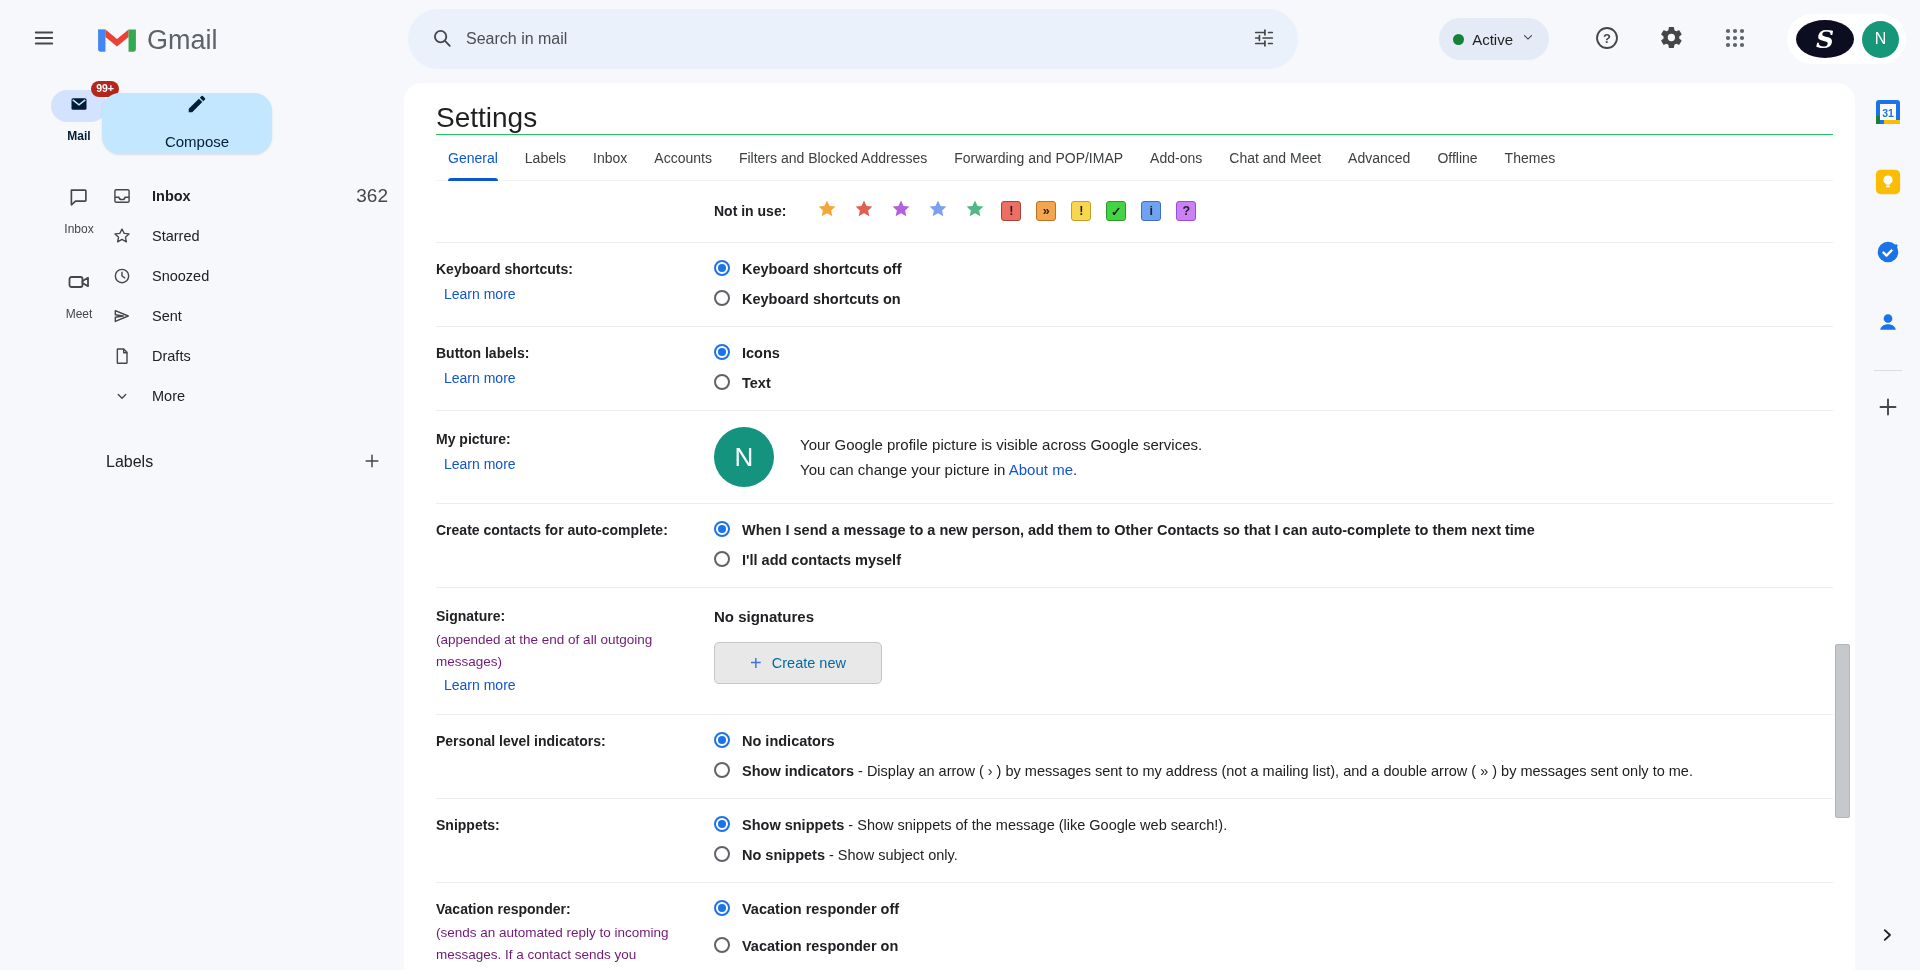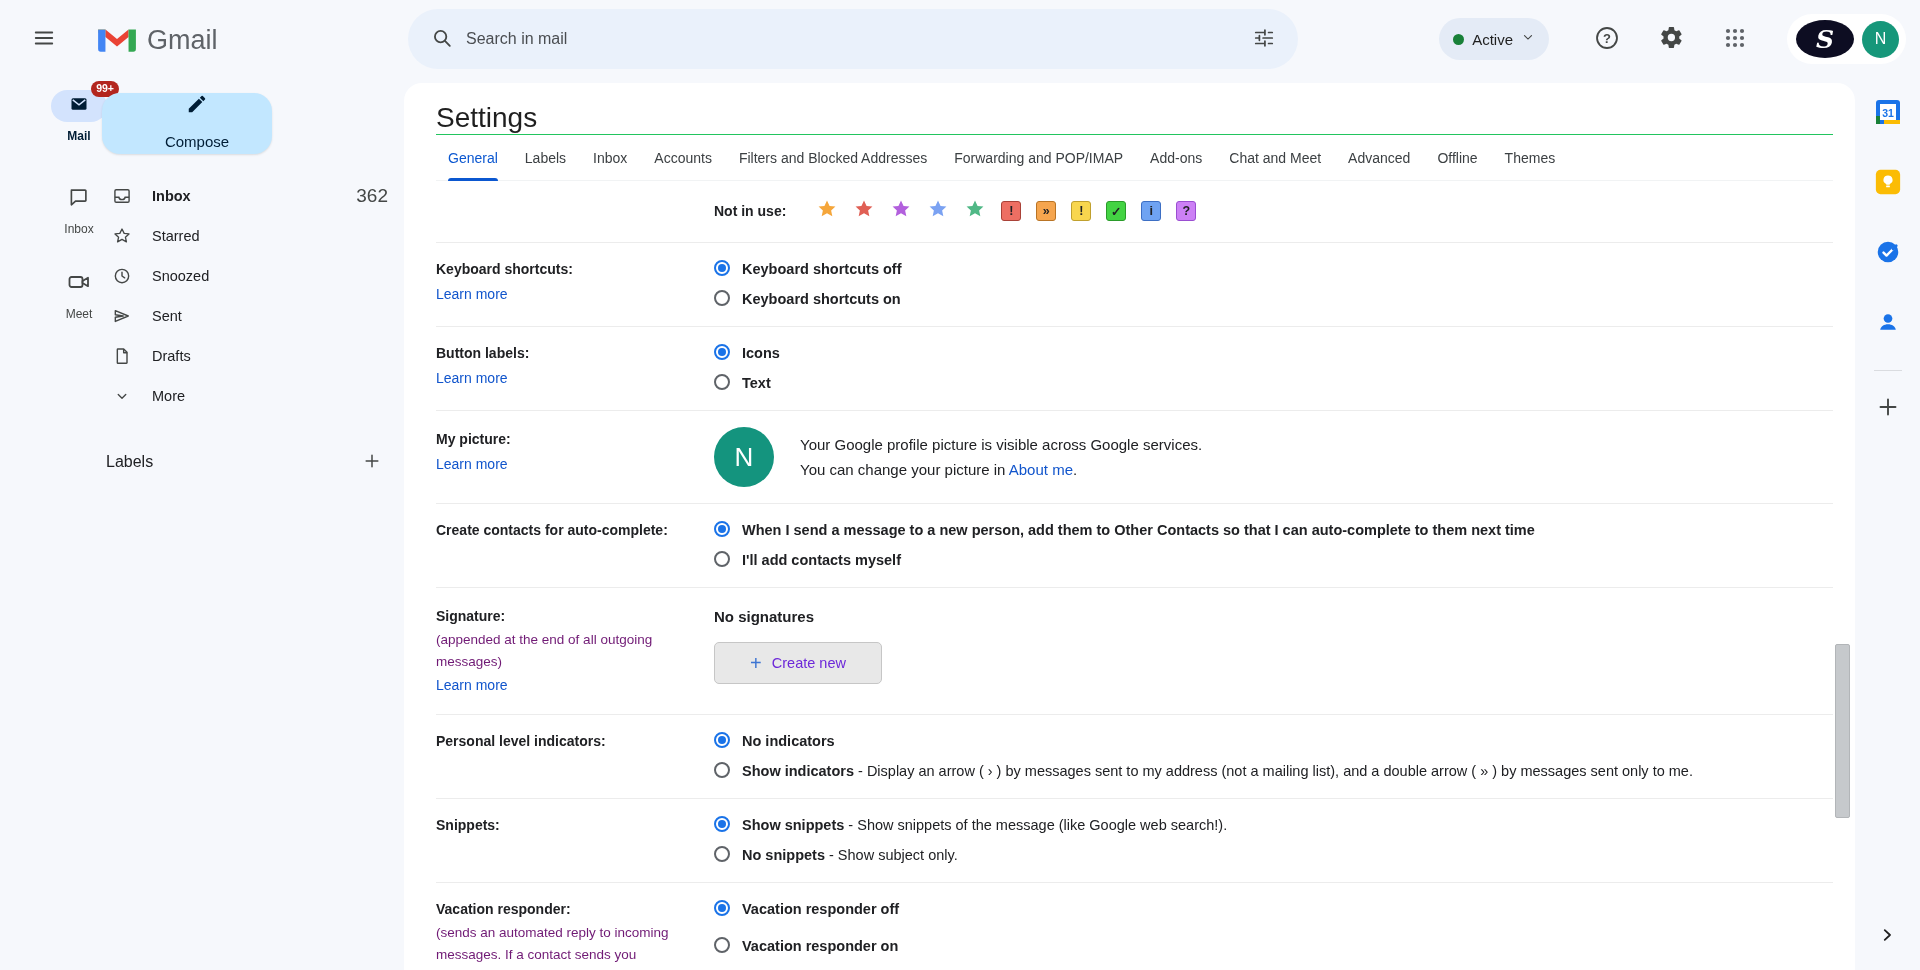--- a/index.html
+++ b/index.html
@@ -57,21 +57,21 @@
   .tabs { height:46px; display:flex; align-items:center; gap:27px; padding-left:12px; border-bottom:1px solid #f1f3f4; }
   .tab { font-size:14px; color:#3c4043; cursor:pointer; position:relative; height:46px; display:flex; align-items:center; white-space:nowrap; }
   .tab.active { color:#0b57d0; font-weight:500; }
   .tab.active::after { content:""; position:absolute; left:0; right:0; bottom:0; height:3px; background:#0b57d0; border-radius:3px 3px 0 0; }
 
   .srow { display:flex; border-bottom:1px solid #ececec; padding:14px 0; }
   .label-col { width:278px; flex:none; padding-right:16px; }
   .content-col { flex:1; min-width:0; }
   .row-label { font-size:14px; font-weight:700; color:#202124; line-height:25px; }
   .row-note { font-size:13.5px; color:#701a75; line-height:22px; }
-  .learn-more { font-size:14px; color:#1155cc; line-height:25px; cursor:pointer; text-decoration:none; display:inline-block; }
+  .learn-more { font-size:14px; color:#1155cc; line-height:25px; cursor:pointer; text-decoration:none; display:inline-block;margin-left:8px; }
   .opt { display:flex; align-items:flex-start; margin-bottom:5px; }
   .opt:last-child { margin-bottom:0; }
   .radio { width:16px; height:16px; border:2px solid #5f6368; border-radius:50%; flex:none; margin:3px 12px 0 0; position:relative; cursor:pointer; }
   .radio.checked { border-color:#1a73e8; }
   .radio.checked::after { content:""; position:absolute; inset:2px; border-radius:50%; background:#1a73e8; }
   .opt-text { font-size:14.5px; line-height:25px; color:#202124; }
   .opt-text b { font-weight:700; }
   .srow-stars { padding:17px 0 18px; }
   .stars-line { display:flex; align-items:center; }
   .stars-label { font-size:14px; font-weight:700; line-height:22px; }
@@ -82,21 +82,21 @@
   .b-yellow { background:#f8d64e; border:1.5px solid #c0a02e; }
   .b-green { background:#43d343; border:1.5px solid #2a9b2a; }
   .b-blue { background:#6fa3f2; border:1.5px solid #3d6fc4; }
   .b-purple { background:#cc80f5; border:1.5px solid #9a4ed1; }
   .avatar-lg { width:60px; height:60px; border-radius:50%; background:#14947e; color:#fff; font-size:26px; display:flex; align-items:center; justify-content:center; flex:none; }
   .pic-line { font-size:15px; line-height:25px; color:#202124; }
   .inline-link { color:#1155cc; cursor:pointer; }
   .sig-status { font-size:15px; font-weight:700; color:#202124; line-height:25px; }
   .create-btn { margin-top:13px; width:168px; height:42px; background:#e8e8e8; border:1px solid #c6c6c6; border-radius:5px; display:flex; align-items:center; justify-content:center; gap:10px; cursor:pointer; }
   .create-btn .plus { color:#3d75d2; font-size:20px; font-weight:400; line-height:1; }
-  .create-btn-label { color:#6d28d9; font-size:14.5px; font-weight:500; }
+  .create-btn-label { color:#0369a1; font-size:14.5px; font-weight:500; }
 
   
   .right-rail { position:absolute; left:1855px; top:78px; width:65px; bottom:0; display:flex; flex-direction:column; align-items:center; }
   .rr-btn { width:40px; height:40px; display:flex; align-items:center; justify-content:center; cursor:pointer; border-radius:50%; }
   .rr-cal { margin-top:16px; } .rr-keep { margin-top:30px; } .rr-tasks { margin-top:30px; } .rr-contacts { margin-top:30px; }
   .rr-div { width:28px; height:1px; background:#dadce0; margin-top:26px; }
   .rr-plus { margin-top:18px; }
   .scroll-thumb { position:absolute; left:1835px; top:644px; width:15px; height:174px; background:#c6c9cc; border:1px solid #b2b5b8; border-radius:2px; cursor:pointer; }
   .panel-chevron { position:absolute; left:1872px; top:922px; width:30px; height:30px; display:flex; align-items:center; justify-content:center; cursor:pointer; }
 

